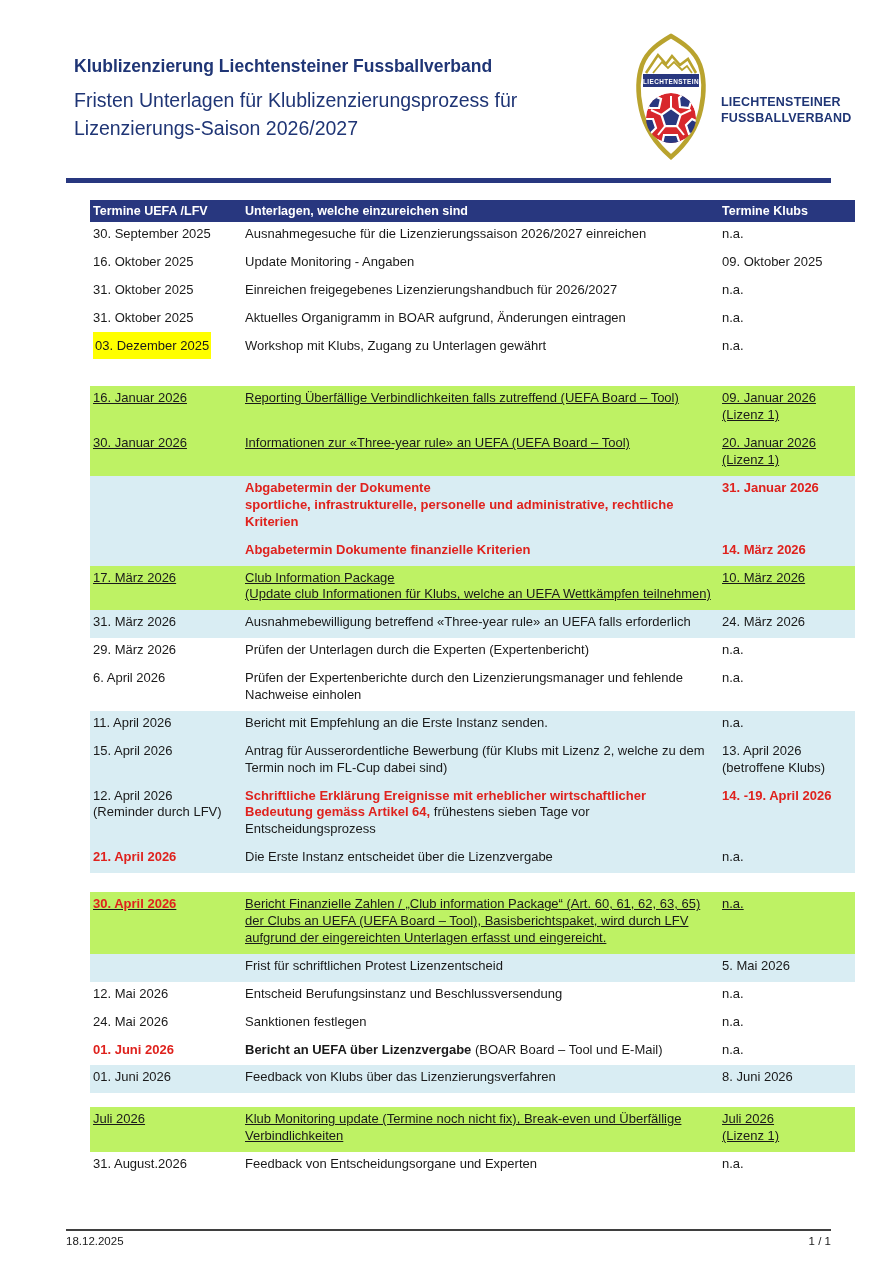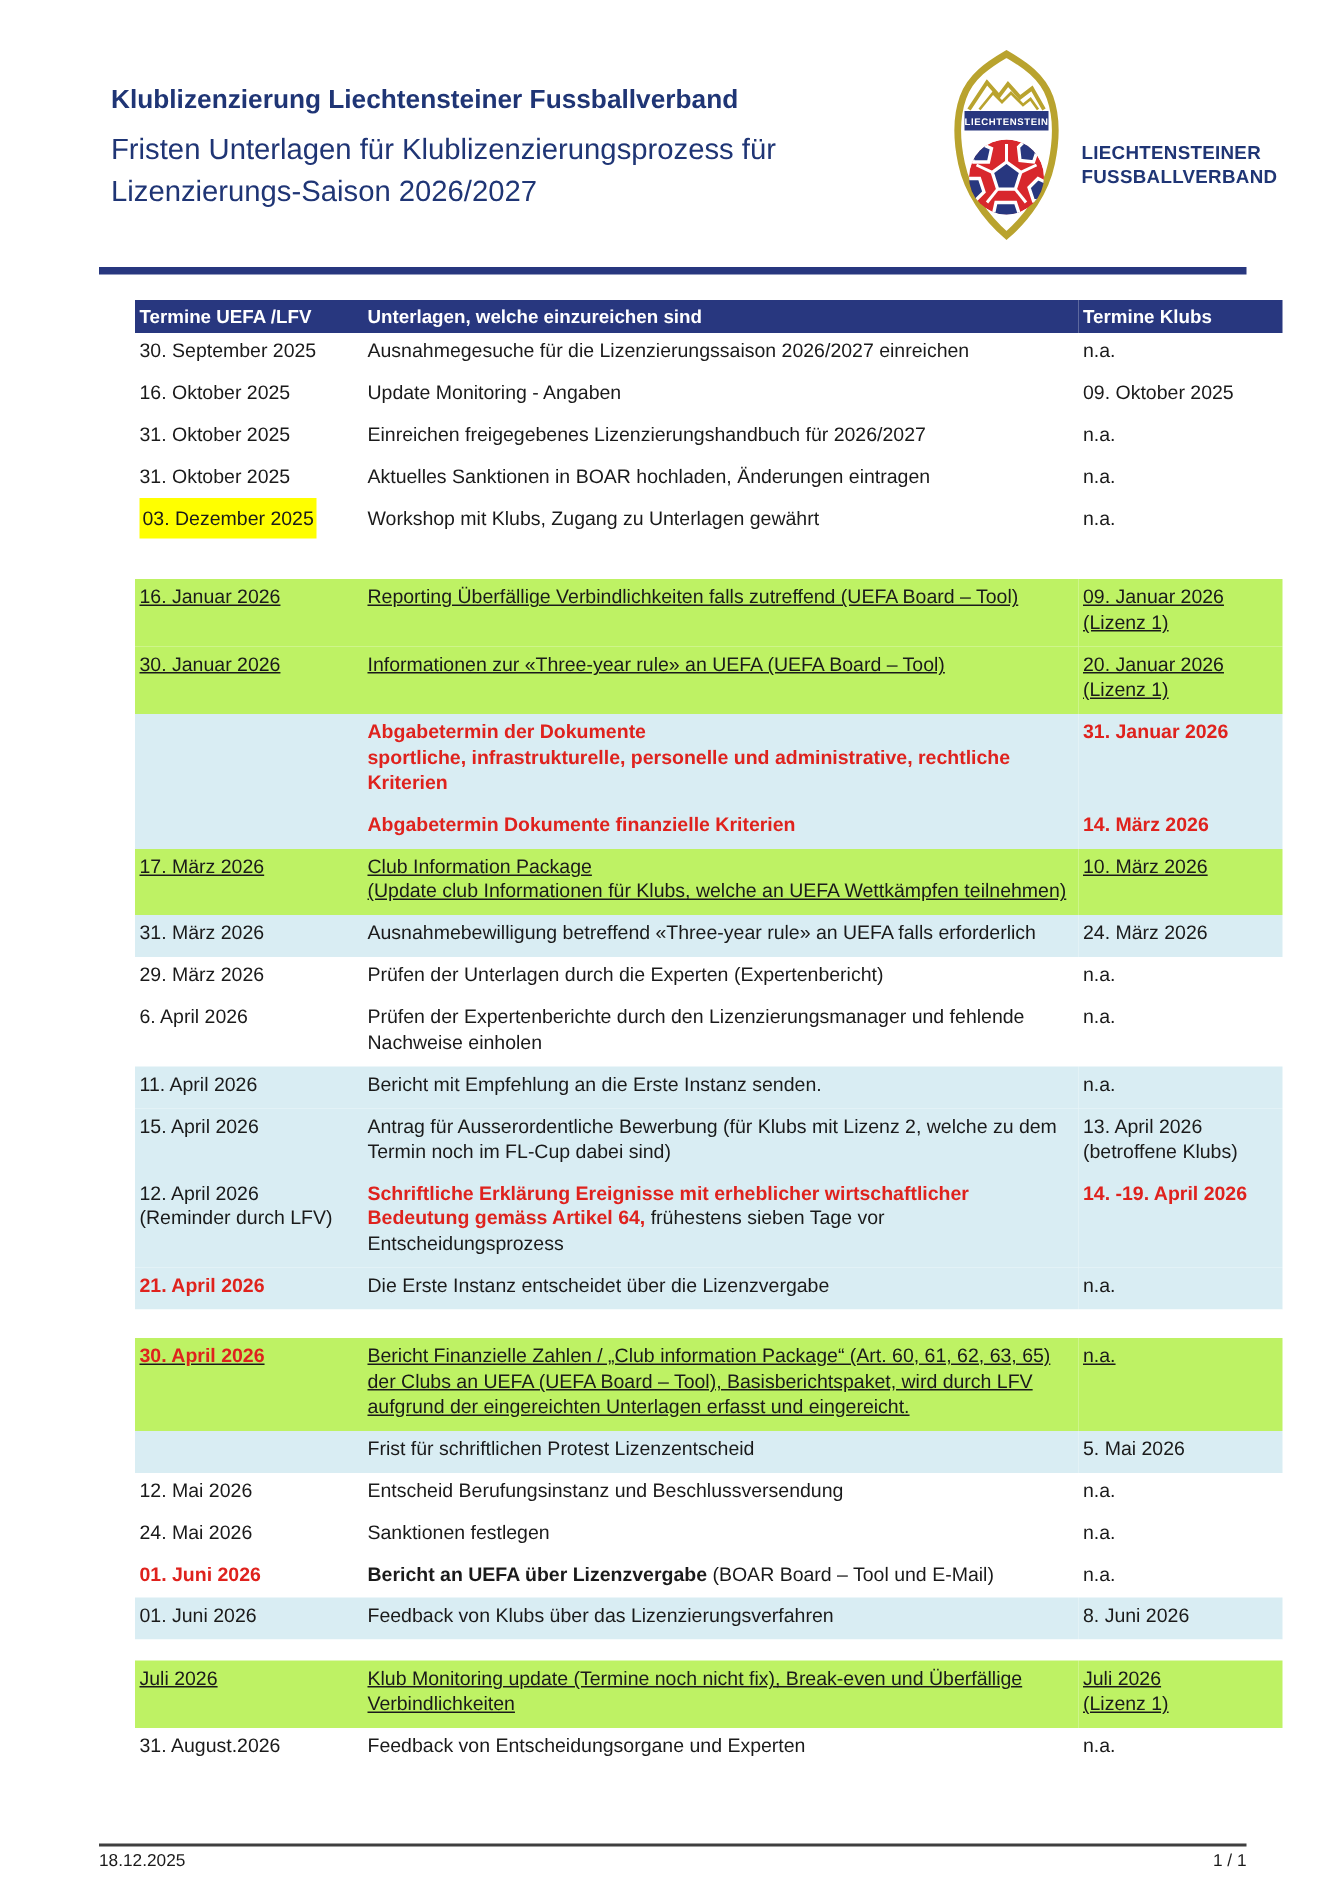--- a/index.html
+++ b/index.html
@@ -118,21 +118,21 @@
           <td><span>Update Monitoring - Angaben</span></td>
           <td><span>09. Oktober 2025</span></td>
         </tr>
         <tr class="bg-white">
           <td><span>31. Oktober 2025</span></td>
           <td><span>Einreichen freigegebenes Lizenzierungshandbuch für 2026/2027</span></td>
           <td><span>n.a.</span></td>
         </tr>
         <tr class="bg-white">
           <td><span>31. Oktober 2025</span></td>
-          <td><span>Aktuelles Sanktionen in BOAR hochladen, Änderungen eintragen</span></td>
+          <td><span>Aktuelles Organigramm in BOAR aufgrund, Änderungen eintragen</span></td>
           <td><span>n.a.</span></td>
         </tr>
         <tr class="bg-white">
           <td><span class="seg-highlight">03. Dezember 2025</span></td>
           <td><span>Workshop mit Klubs, Zugang zu Unterlagen gewährt</span></td>
           <td><span>n.a.</span></td>
         </tr>
         <tr>
           <td colspan="3" class="spacer-cell" style="height: 14px;"></td>
         </tr>

